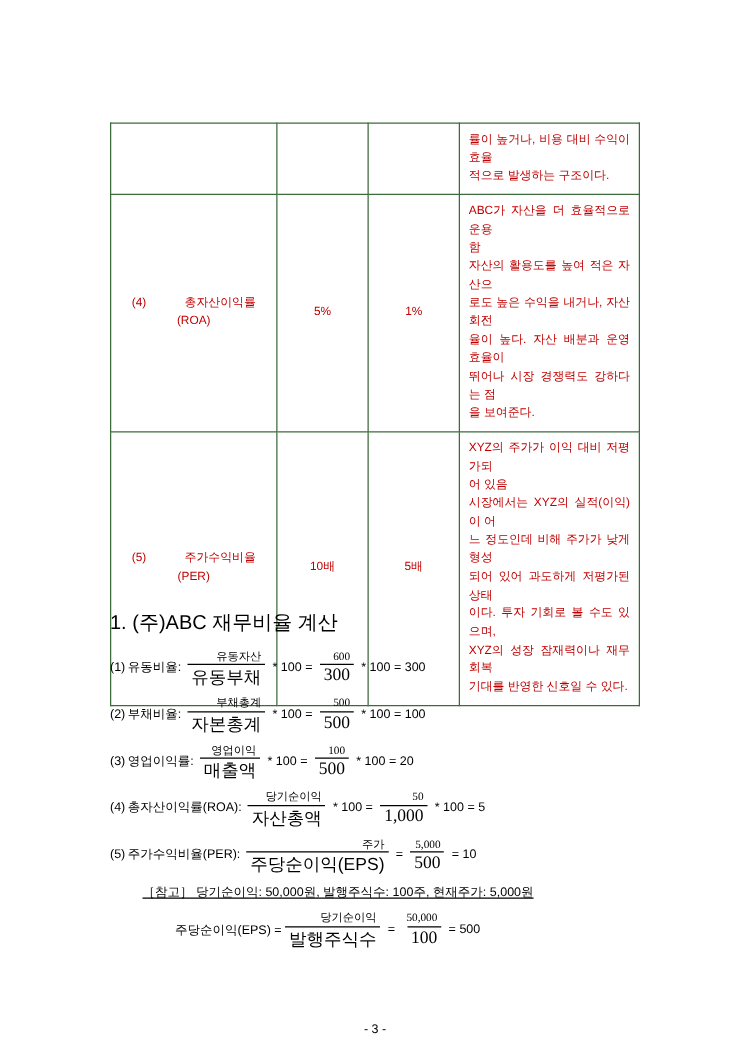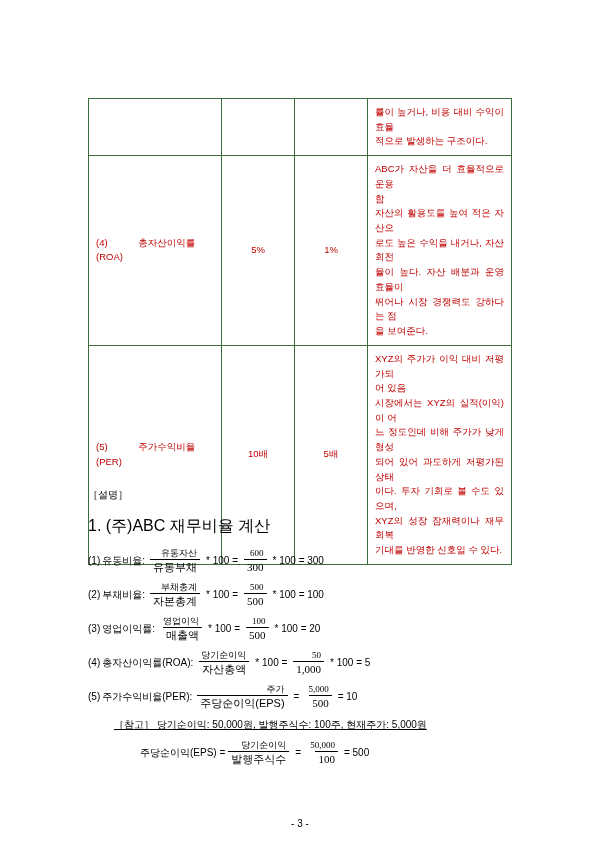--- a/index.html
+++ b/index.html
@@ -58,20 +58,21 @@
   }
   td.c-desc {
     color: #c00000;
     text-align: justify;
     text-justify: inter-ideograph;
     padding: 7px 9px 7px 8px;
   }
   .lbl-row {
     display: block;
     white-space: pre;
+    text-align: center;
   }
   .desc-line {
     display: block;
   }
 
   
   .expl {
     position: absolute;
     left: 88px;
     top: 488px;
@@ -110,21 +111,21 @@
     margin: 0 3px;
     line-height: 1.15;
   }
   .frac .top {
     padding: 0 3px 1px 3px;
     font-size: 9px;
   }
   .frac .bot {
     padding: 1px 3px 0 3px;
     border-top: 1px solid #000;
-    font-size: 11px;
+    font-size: 14px;
   }
   .op {
     margin: 0 3px;
   }
   .mono-num {
     font-family: "Liberation Serif", serif;
     font-size: 10px;
   }
   .sub-note {
     margin-left: 26px;
@@ -204,21 +205,20 @@
             <span class="desc-line">이다. 투자 기회로 볼 수도 있으며,</span>
             <span class="desc-line">XYZ의 성장 잠재력이나 재무회복</span>
             <span class="desc-line">기대를 반영한 신호일 수 있다.</span>
           </td>
         </tr>
       </tbody>
     </table>
   </div>
 
   <div class="expl">
-    <div class="expl-title">［설명］</div>
     <div class="expl-h">1. (주)ABC 재무비율 계산</div>
 
     <div class="item">
       <span class="num">(1)</span>
       <span class="nm">유동비율:</span>
       <span class="frac">
         <span class="top">유동자산</span>
         <span class="bot">유동부채</span>
       </span>
       <span class="op">* 100 =</span>

